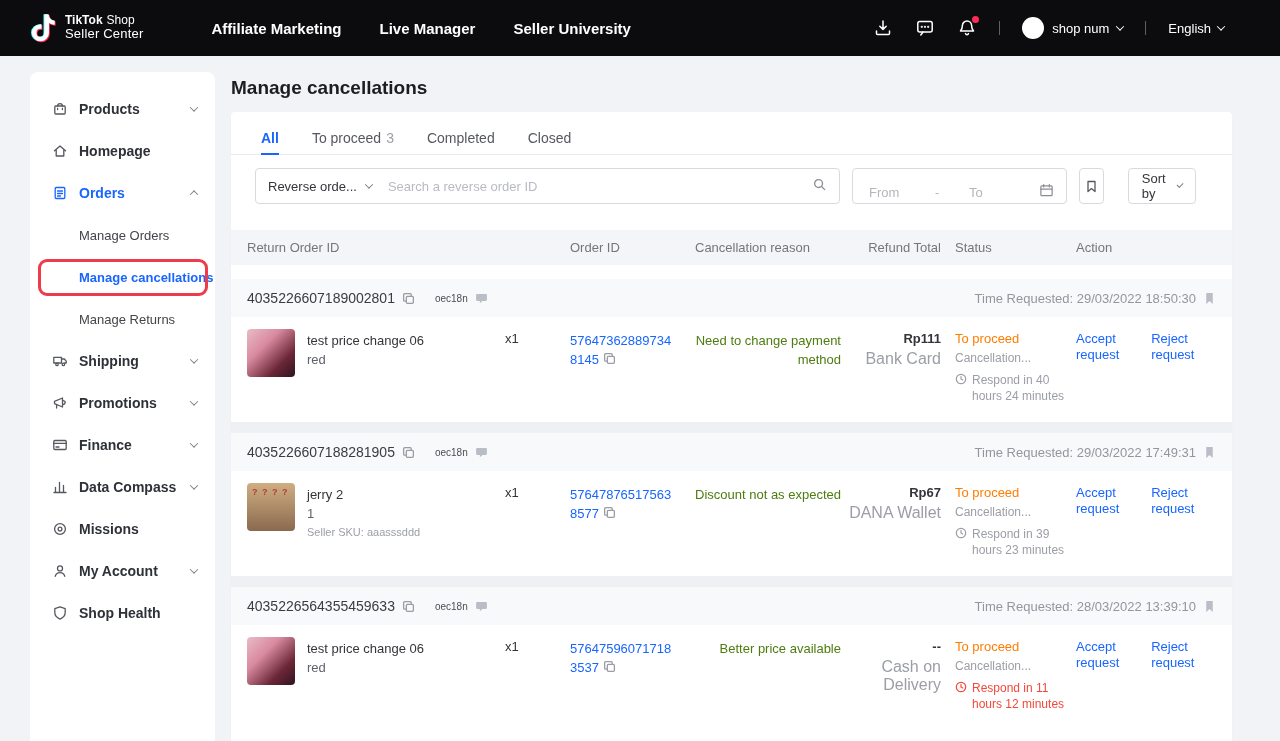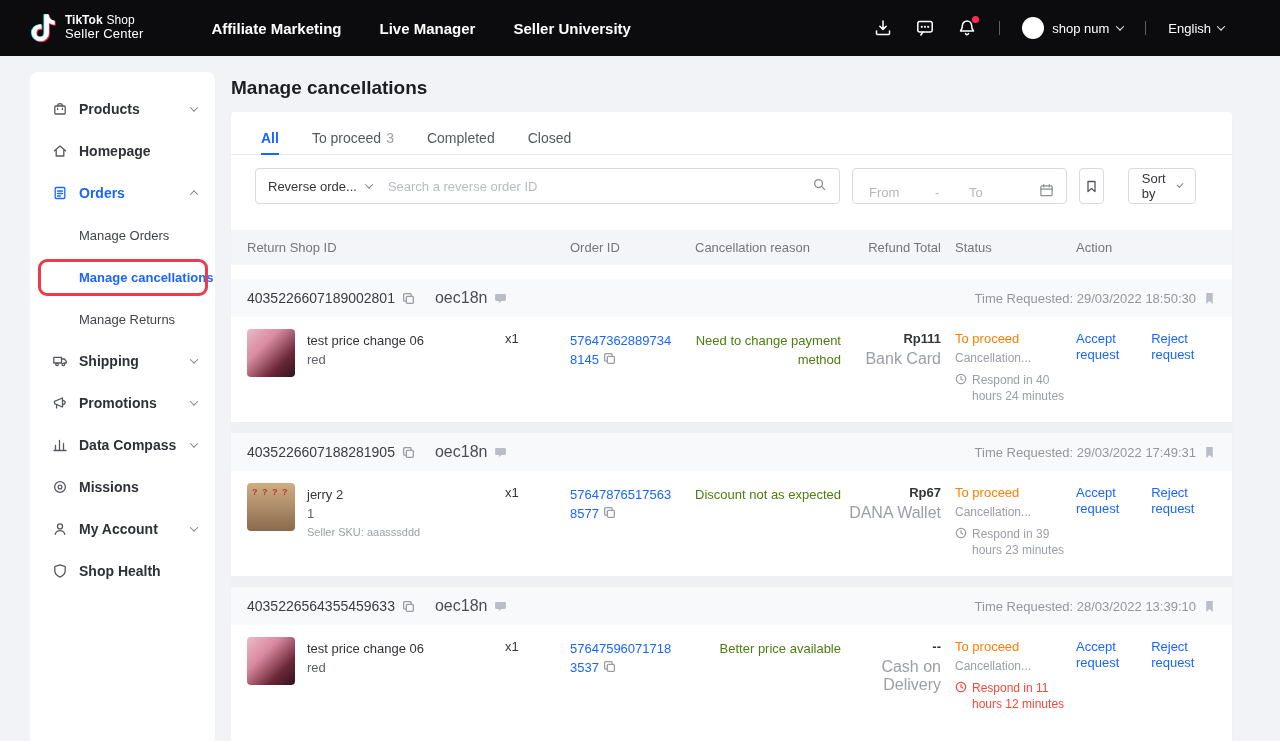--- a/index.html
+++ b/index.html
@@ -89,21 +89,21 @@
   .th-action { padding-left:5px; }
 
   .group { margin-top:14px; }
   .group + .group { border-top:11px solid #eff0f4; margin-top:0; }
   .group-head { height:38px; background:#f8f9fb; display:flex; align-items:center; padding:0 16px; }
   .gid { font-size:14px; color:#3a3c42; }
   .icon-btn { display:inline-flex; margin-left:7px; cursor:pointer; }
   .icon-btn svg { width:13px; height:13px; }
   .ic-stroke svg { stroke:#9a9da5; fill:none; stroke-width:1.2; stroke-linecap:round; stroke-linejoin:round; }
   .ic-fill svg { fill:#b9bdc6; stroke:none; }
-  .buyer { margin-left:20px; font-size:16px; color:#4a4d53; }
+  .buyer { margin-left:20px; font-size:10px; color:#4a4d53; }
   .g-time { margin-left:auto; font-size:13px; color:#93969d; }
 
   .group-body { padding:12px 16px 18px; background:#fff; }
   .cell { font-size:13px; color:#33353a; }
   .c-product { display:flex; }
   .thumb { width:48px; height:48px; border-radius:4px; flex:0 0 48px; position:relative; overflow:hidden; }
   .thumb-a { background:linear-gradient(135deg,#e9bcc8 0%,#d98aa0 35%,#6b2737 72%,#2e1320 100%); }
   .thumb-b { background:linear-gradient(180deg,#cfae83,#8a6a4e); }
   .thumb-b span { position:absolute; top:4px; left:5px; font-size:9px; font-weight:700; color:#b43a2e; letter-spacing:1px; }
   .pinfo { margin-left:12px; padding-top:2px; }
@@ -225,20 +225,28 @@
     <div class="side-item">
       <svg viewBox="0 0 16 16">
           <path d="M2.5 6.3 10.5 3v9L2.5 8.7zM10.5 5.3c1.6.3 2.7 1.2 2.7 2.2s-1.1 1.9-2.7 2.2"></path>
           <path d="M4.6 9.6V13"></path>
         </svg>
       <span>Promotions</span>
       <span class="chev"></span>
     </div>
     <div class="side-item">
       <svg viewBox="0 0 16 16">
+          <rect x="1.8" y="3.5" width="12.4" height="9" rx="1"></rect>
+          <path d="M1.8 6.4h12.4M4 10h3"></path>
+        </svg>
+      <span>Finance</span>
+      <span class="chev"></span>
+    </div>
+    <div class="side-item">
+      <svg viewBox="0 0 16 16">
           <path d="M3.5 13V8.5M7.5 13V3.5M11.5 13V6.5M2 13.5h12"></path>
         </svg>
       <span>Data Compass</span>
       <span class="chev"></span>
     </div>
     <div class="side-item">
       <svg viewBox="0 0 16 16">
           <circle cx="8" cy="8" r="5.4"></circle>
           <circle cx="8" cy="8" r="1.9"></circle>
         </svg>
@@ -306,21 +314,21 @@
             </svg>
         </div>
         <div class="spacer"></div>
         <div class="sort-btn">
           <span>Sort by</span>
           <span class="chev"></span>
         </div>
       </div>
 
       <div class="table-head row-grid">
-        <div>Return Shop ID</div>
+        <div>Return Order ID</div>
         <div></div>
         <div class="th-oid">Order ID</div>
         <div class="th-reason">Cancellation reason</div>
         <div class="th-refund">Refund Total</div>
         <div class="th-status">Status</div>
         <div class="th-action">Action</div>
       </div>
 
       <section class="group">
         <div class="group-head">

